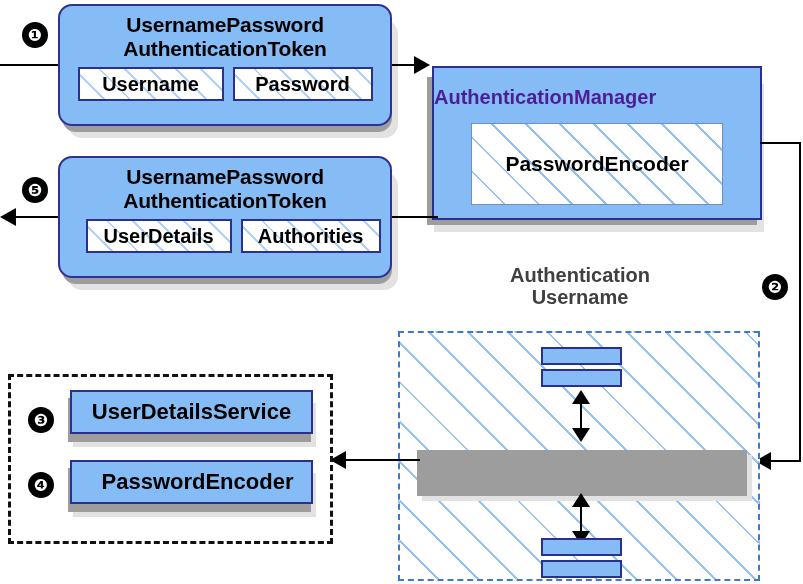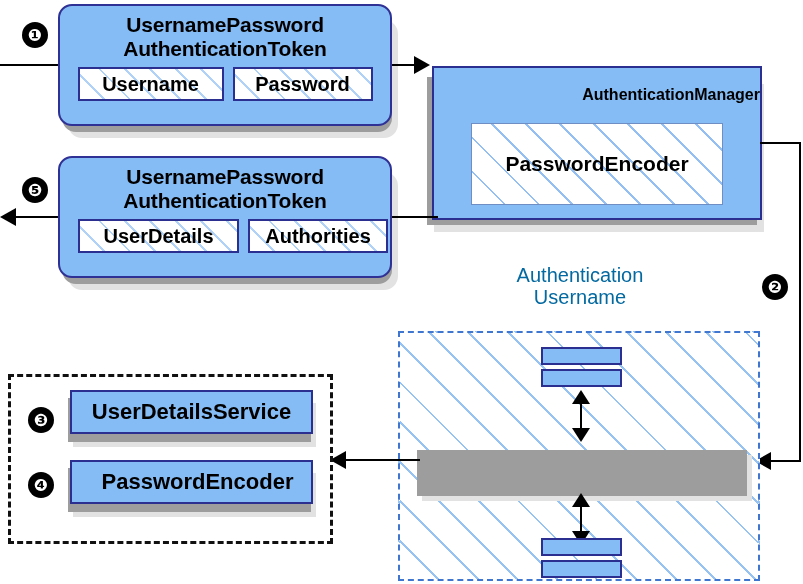--- a/index.html
+++ b/index.html
@@ -187,42 +187,42 @@
     position: absolute;
     background: #85bcf5;
     border: 2px solid #2b2f8f;
     box-sizing: border-box;
   }
 
   
   .region-caption {
     position: absolute;
     font-size: 20px;
-    font-weight: normal;
-    color: #0369a1;
+    font-weight: bold;
+    color: #404040;
     text-align: center;
     line-height: 1.12;
   }
 
   .bean-label {
     font-size: 22px;
     font-weight: bold;
     color: #000;
   }
   .dao-label {
     font-size: 23px;
     font-weight: bold;
     color: #000;
   }
   .am-title {
     position: absolute;
-    font-size: 16px;
-    font-weight: bold;
-    color: #000000;
-    text-align: right;
+    font-size: 20px;
+    font-weight: bold;
+    color: #4c1d95;
+    text-align: left;
     width: 100%;
   }
 </style>
 </head>
 <body>
 
 <div id="canvas">
 
   <div class="line-h" style="left:0px; top:64px; width:72px;"></div>
 
@@ -260,21 +260,21 @@
 
   <div class="shadow-light" style="left:68px; top:172px; width:330px; height:118px; border-radius:14px;"></div>
   <div class="shadow-dark" style="left:62px; top:166px; width:330px; height:118px; border-radius:14px;"></div>
 
   <div class="token-card" style="left:58px; top:156px; width:334px; height:122px;">
     <div class="token-title">
       <div>UsernamePassword</div>
       <div>AuthenticationToken</div>
     </div>
     <div class="token-fields">
-      <div class="field-box" style="width:161px;margin-left:16px;">UserDetails</div>
+      <div class="field-box" style="width:146px;margin-left:16px;">UserDetails</div>
       <div class="field-box" style="width:140px;">Authorities</div>
     </div>
   </div>
 
   <div class="line-h" style="left:392px; top:216px; width:46px;"></div>
 
   <div class="line-h" style="left:760px; top:142px; width:41px;"></div>
   <div class="line-v" style="left:799px; top:142px; height:320px;"></div>
   <div class="line-h" style="left:770px; top:460px; width:31px;"></div>
   <div class="arrow-left" style="left:755px; top:452px;"></div>

